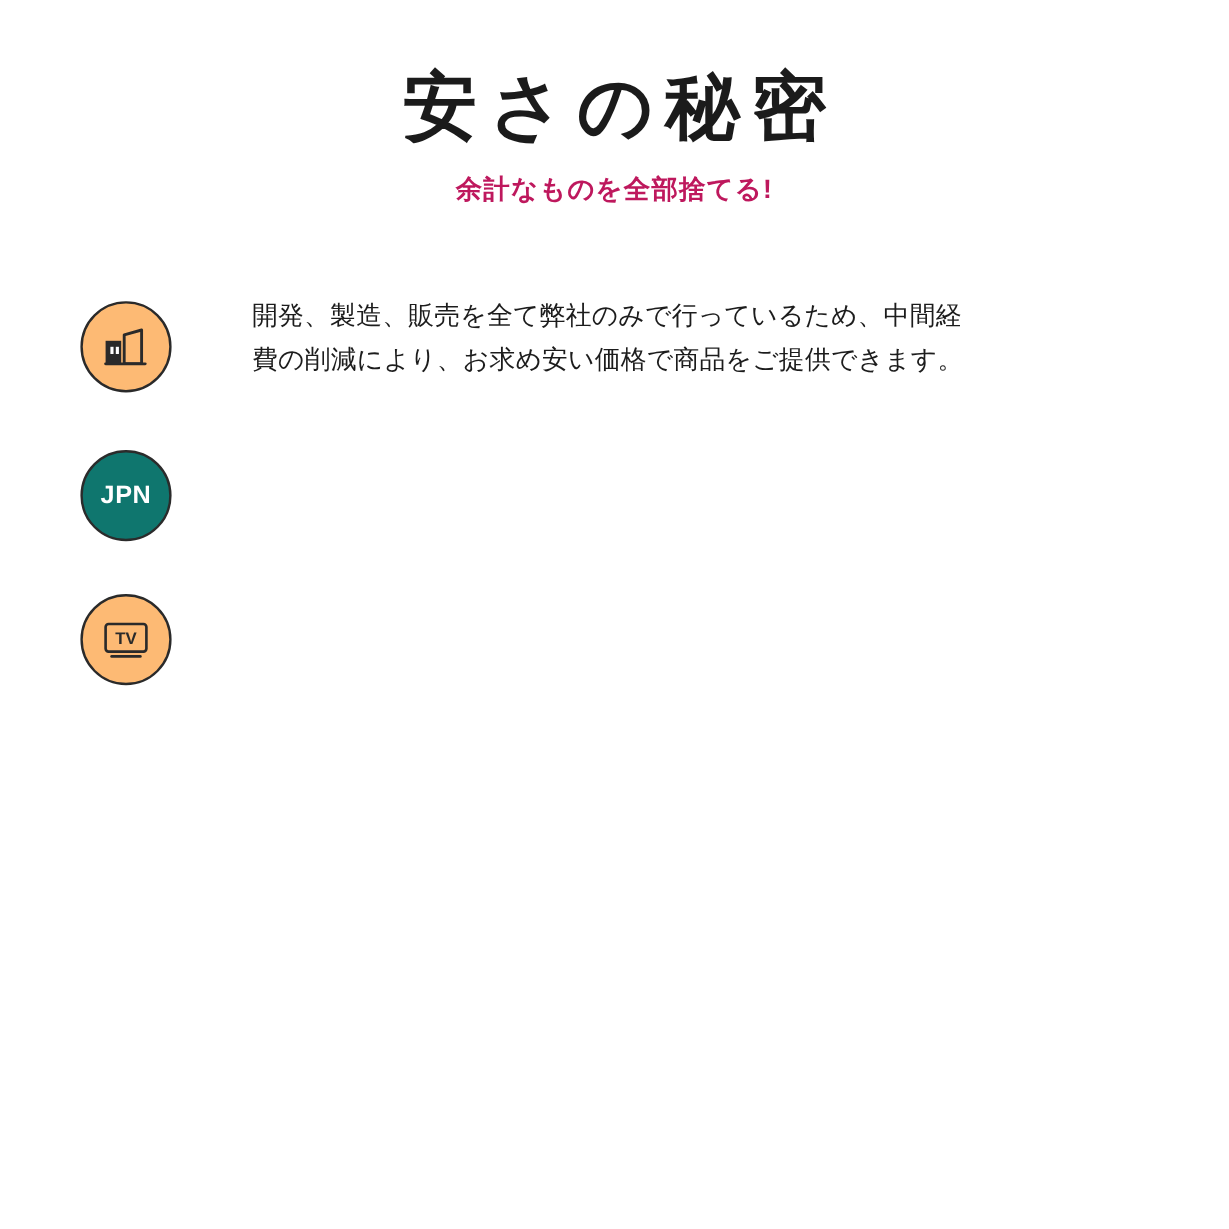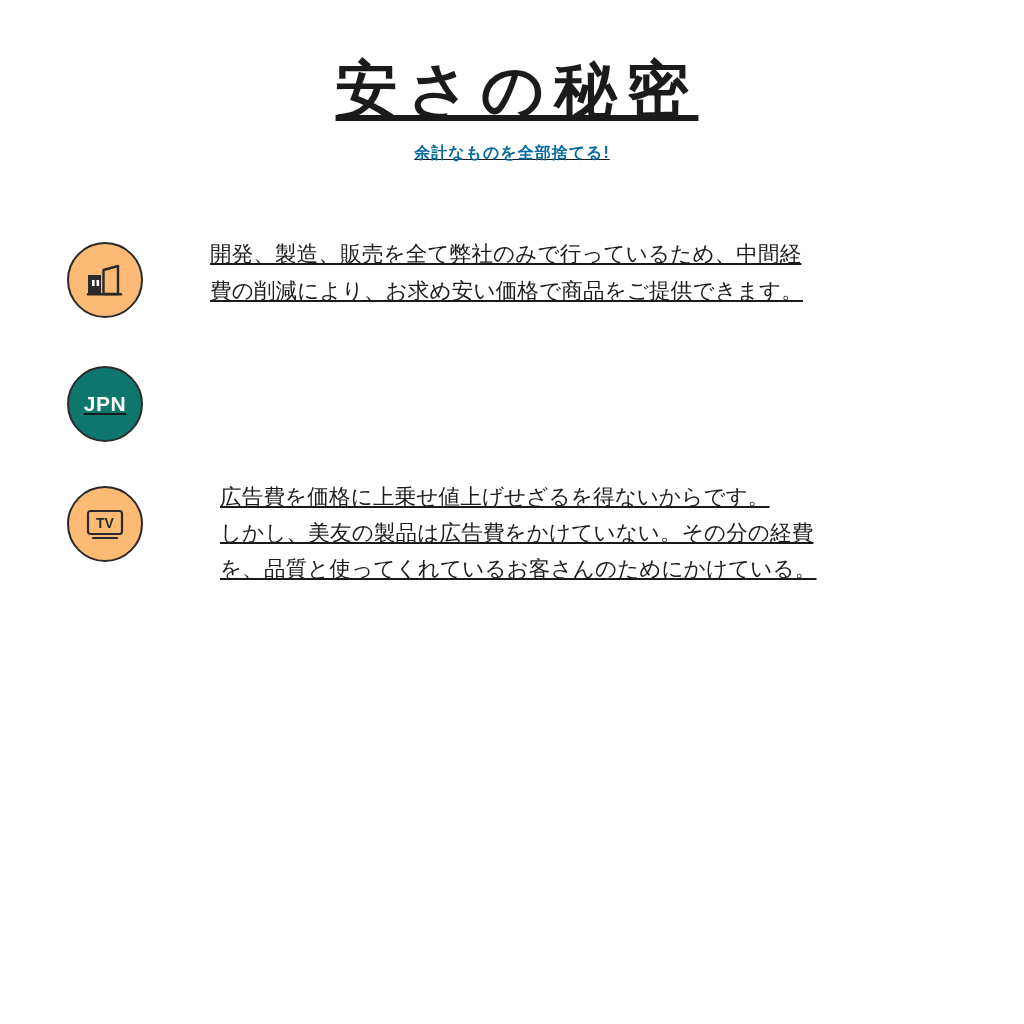--- a/index.html
+++ b/index.html
@@ -13,43 +13,42 @@
     font-family: "Liberation Sans", "DejaVu Sans", sans-serif;
     color: #1a1a1a;
     overflow: hidden;
   }
 
   .page {
     position: relative;
     width: 1024px;
     height: 1024px;
     box-sizing: border-box;
-    text-decoration: underline;
   }
 
   
   .header {
     padding-top: 54px;
     text-align: center;
   }
   .main-title {
     font-size: 62px;
     font-weight: 700;
     letter-spacing: 10px;
     line-height: 1.15;
     color: #1b1b1b;
     margin: 0;
     text-indent: 10px;
   }
   .subtitle {
     margin: 18px 0 0 0;
-    font-size: 16px;
+    font-size: 22px;
     font-weight: 700;
     letter-spacing: 1px;
-    color: #0369a1;
+    color: #be185d;
   }
 
   
   .features {
     margin-top: 72px;
     padding: 0 0 0 0;
   }
   .feature-row {
     display: flex;
     align-items: flex-start;
@@ -149,21 +148,16 @@
     <div class="feature-row r4">
       <div class="icon-cell">
         <div class="icon-circle">
           <svg width="44" height="38" viewBox="0 0 44 38" aria-hidden="true">
             <rect x="5" y="6" width="34" height="23" rx="2.5" fill="none" stroke="#2a2a2a" stroke-width="2.2"></rect>
             <text x="22" y="22.5" text-anchor="middle" font-family="Liberation Sans, sans-serif" font-size="14" font-weight="700" fill="#2a2a2a">TV</text>
             <line x1="10" y1="33" x2="34" y2="33" stroke="#2a2a2a" stroke-width="2.2" stroke-linecap="round"></line>
           </svg>
         </div>
       </div>
-      <div class="text-cell">
-        <p class="feature-text">広告費を価格に上乗せ値上げせざるを得ないからです。
-しかし、美友の製品は広告費をかけていない。その分の経費
-を、品質と使ってくれているお客さんのためにかけている。</p>
-      </div>
     </div>
 
   </div>
 </div>
 
 </body></html>

